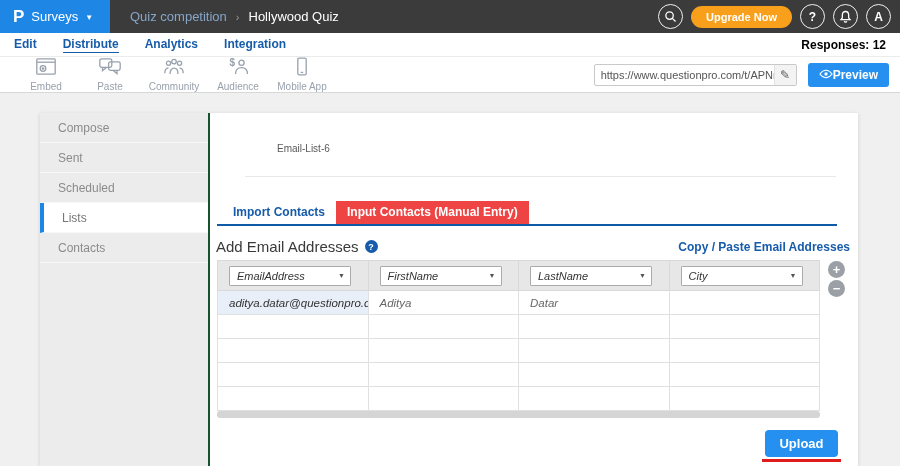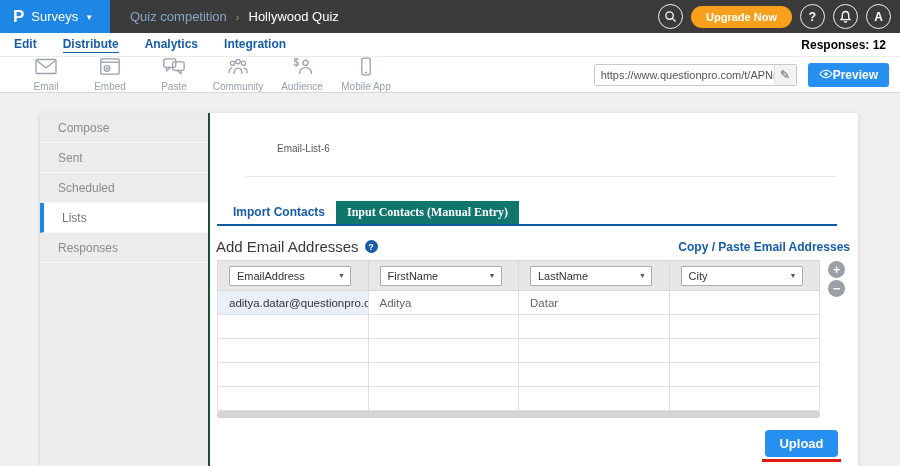--- a/index.html
+++ b/index.html
@@ -58,32 +58,32 @@
     border-bottom:1px solid #f7f7f7; cursor:pointer; }
   .side-item.active { background:#fff; border-left:4px solid #1e87e6; padding-left:18px; color:#777; }
 
   .content { position:relative; flex:1; }
   .list-title { position:absolute; left:67px; top:30px; font-size:10px; color:#595959; }
   .title-divider { position:absolute; left:35px; right:22px; top:63px; height:1px; background:#e8e8e8; }
 
   .tabs { position:absolute; left:12px; top:88px; height:23px; display:flex; }
   .tab { height:23px; line-height:23px; padding:0 11px; font-size:12px; font-weight:bold;
     color:#175caa; cursor:pointer; }
-  .tab.active { background:#0f766e; color:#fff;font-family:Liberation Serif, serif; }
+  .tab.active { background:#ef4444; color:#fff; }
   .tab-underline { position:absolute; left:7px; right:21px; top:111px; height:2px; background:#0e5aa7; }
 
   .section-row { position:absolute; left:6px; right:8px; top:125px; display:flex; align-items:center; }
   .section-title { font-size:15px; color:#3a3a3a; }
   .help-dot { width:13px; height:13px; border-radius:50%; background:#175caa; color:#fff;
     font-size:9px; font-weight:bold; display:inline-flex; align-items:center; justify-content:center;
     margin-left:6px; cursor:pointer; }
   .copy-paste { margin-left:auto; font-size:12px; font-weight:bold; color:#175caa; cursor:pointer; }
 
   .grid { position:absolute; left:7px; top:147px; width:603px; border:1px solid #d9d9d9;
-    border-collapse:collapse; table-layout:fixed; }
+    border-collapse:collapse; table-layout:fixed;font-style:italic; }
   .grid th { background:#e7e7e7; height:30px; border:1px solid #d9d9d9; text-align:left;
     padding-left:11px; font-weight:normal; }
   .hselect { width:122px; height:20px; background:#fff; border:1px solid #ababab; border-radius:1px;
     display:flex; align-items:center; font-size:11px; color:#333; padding:0 5px 0 7px; cursor:pointer; }
   .hselect .arr { margin-left:auto; font-size:7px; color:#555; }
   .grid td { height:24px; border:1px solid #e0e0e0; font-size:11.5px; color:#666;
     padding-left:11px; overflow:hidden; white-space:nowrap; cursor:text; }
   .grid td.filled-email { background:#e9eff9; color:#333; }
   .hscroll { position:absolute; left:7px; top:298px; width:603px; height:7px;
     background:#d5d5d5; border-radius:3px; cursor:pointer; }
@@ -139,27 +139,20 @@
       <span class="nav-item active">Distribute</span>
       <span class="nav-item">Analytics</span>
       <span class="nav-item">Integration</span>
     </span>
   <span class="responses">Responses: 12</span>
 </div>
 
 <div class="toolbar">
   <span id="toolbar-items" style="display:flex;">
       <span class="tool-item">
-        <span><svg width="24" height="19" viewBox="0 0 24 19">
-            <rect x="2" y="2.5" width="20" height="14" rx="1"></rect>
-            <path d="M2.5 3.5L12 11l9.5-7.5"></path>
-          </svg></span>
-        <span class="tool-label">Email</span>
-      </span>
-      <span class="tool-item">
         <span><svg width="22" height="19" viewBox="0 0 22 19">
             <rect x="1.8" y="1.8" width="18.4" height="15.4" rx="1"></rect>
             <path d="M1.8 5.2h18.4"></path>
             <circle cx="8" cy="11.5" r="2.8"></circle>
             <circle cx="8" cy="11.5" r="0.7"></circle>
           </svg></span>
         <span class="tool-label">Embed</span>
       </span>
       <span class="tool-item">
         <span><svg width="24" height="19" viewBox="0 0 24 19">
@@ -210,21 +203,21 @@
     <span>Preview</span>
   </button>
 </div>
 
 <div class="card">
   <div class="side" id="side-items">
       <div class="side-item">Compose</div>
       <div class="side-item">Sent</div>
       <div class="side-item">Scheduled</div>
       <div class="side-item active">Lists</div>
-      <div class="side-item">Responses</div>
+      <div class="side-item">Contacts</div>
     </div>
 
   <div class="content">
     <div class="list-title">Email-List-6</div>
     <div class="title-divider"></div>
 
     <div class="tabs" id="tabs">
         <span class="tab">Import Contacts</span>
         <span class="tab active">Input Contacts (Manual Entry)</span>
       </div>

